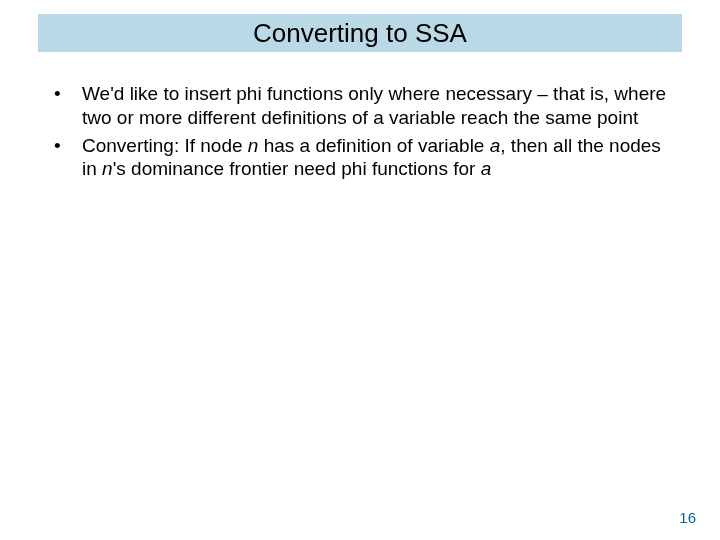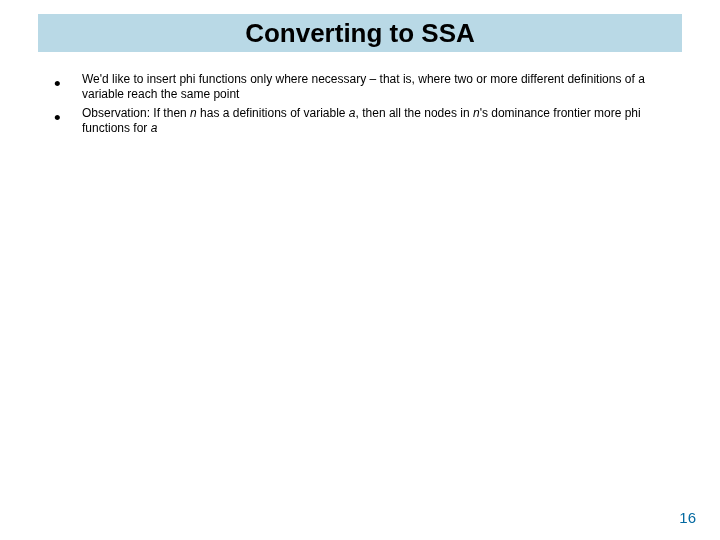--- a/index.html
+++ b/index.html
@@ -25,29 +25,29 @@
     width: 644px;
     height: 38px;
     background: #b9d9e6;
     display: flex;
     align-items: center;
     justify-content: center;
   }
   .title-bar h1 {
     margin: 0;
     font-size: 26px;
-    font-weight: bold;
+    font-weight: normal;
     color: #000;
   }
   .body {
     position: absolute;
     left: 48px;
-    top: 72px;
+    top: 82px;
     width: 628px;
-    font-size: 12px;
+    font-size: 19px;
     line-height: 1.25;
   }
   ul.bullets {
     list-style: none;
     margin: 0;
     padding: 0;
   }
   ul.bullets > li {
     position: relative;
     padding-left: 34px;
@@ -82,21 +82,21 @@
   <div class="title-bar">
     <h1>Converting to SSA</h1>
   </div>
 
   <div class="body">
     <ul class="bullets">
       <li>
         <span>We'd like to insert phi functions only where necessary – that is, where two or more different definitions of a variable reach the same point</span>
       </li>
       <li>
-        <span>Observation: If then </span><span class="it">n</span><span> has a definitions of variable </span><span class="it">a</span><span>, then all the nodes in </span><span class="it">n</span><span>'s dominance frontier more phi functions for </span><span class="it">a</span>
+        <span>Converting: If node </span><span class="it">n</span><span> has a definition of variable </span><span class="it">a</span><span>, then all the nodes in </span><span class="it">n</span><span>'s dominance frontier need phi functions for </span><span class="it">a</span>
       </li>
     </ul>
 
     <div class="gap"></div>
 
   </div>
 
   <div class="pagenum">16</div>
 </div>
 

